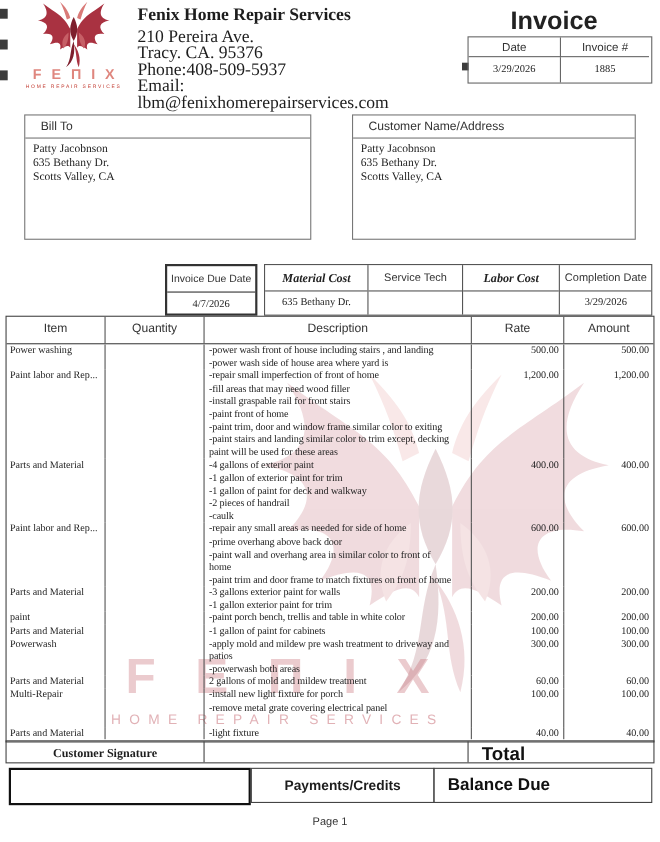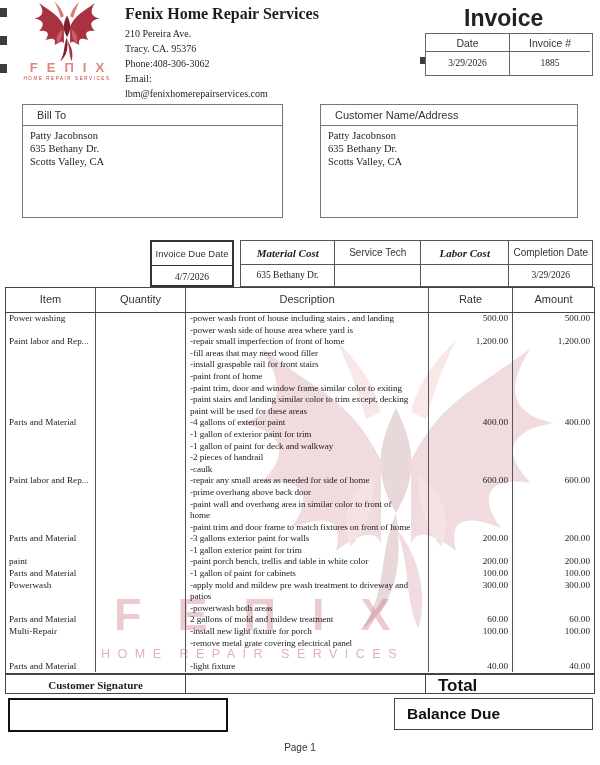--- a/index.html
+++ b/index.html
@@ -15,21 +15,21 @@
   .m4{left:420px;top:57px;width:6px;height:7px;}
 
   
   .logo{position:absolute;left:12px;top:0;width:110px;height:100px;text-align:center;}
   .logo svg{display:block;margin:0 auto;}
   .logo-word{font-family:"Liberation Sans",sans-serif;font-weight:bold;font-size:13px;
              color:var(--logo-pink);letter-spacing:9px;padding-left:9px;margin-top:-2px;}
   .logo-tag{font-family:"Liberation Sans",sans-serif;font-size:4.5px;color:var(--tagline-red);
             letter-spacing:1.6px;margin-top:1px;}
   .company-name{position:absolute;left:125px;top:5px;font-size:16px;font-weight:bold;}
-  .company-addr{position:absolute;left:125px;top:26px;font-size:10px;line-height:15px;}
+  .company-addr{position:absolute;left:125px;top:26px;font-size:16px;line-height:15px;}
   .inv-title{position:absolute;left:464px;top:5px;font-size:23px;font-weight:bold;color:#222;}
   .date-table{position:absolute;left:425px;top:33px;width:166px;border:1px solid #666;
               border-collapse:collapse;}
   .date-table div{box-sizing:border-box;float:left;text-align:center;}
   .dt-h{width:50%;height:18px;line-height:18px;font-size:10.5px;color:#333;border-bottom:1px solid #666;}
   .dt-h.first,.dt-v.first{border-right:1px solid #666;width:84px;}
   .dt-h:not(.first),.dt-v:not(.first){width:80px;}
   .dt-v{height:23px;line-height:23px;font-size:9.5px;}
 
   
@@ -136,21 +136,21 @@
     <svg viewBox="0 0 100 80" width="102" height="62">
         <use href="#phoenix-art"></use>
       </svg>
     <div class="logo-word">FEΠIX</div>
     <div class="logo-tag">HOME REPAIR SERVICES</div>
   </div>
   <div class="company-name">Fenix Home Repair Services</div>
   <div class="company-addr">
       <div>210 Pereira Ave.</div>
       <div>Tracy. CA. 95376</div>
-      <div>Phone:408-306-3062</div>
+      <div>Phone:408-509-5937</div>
       <div>Email:</div>
       <div>lbm@fenixhomerepairservices.com</div>
     </div>
 
   <div class="inv-title sans">Invoice</div>
   <div class="date-table sans">
     <div class="dt-h first">Date</div>
     <div class="dt-h">Invoice #</div>
     <div class="dt-v first" style="font-family:'Liberation Serif',serif;">3/29/2026</div>
     <div class="dt-v" style="font-family:'Liberation Serif',serif;">1885</div>
@@ -344,16 +344,17 @@
   </div>
 </div>
   </div>
 
   <div class="foot1">
     <div class="f1-sig">Customer Signature</div>
     <div class="f1-mid"></div>
     <div class="f1-total">Total</div>
   </div>
   <div class="sig-box"></div>
+  <div class="foot2-pay">Payments/Credits</div>
   <div class="foot2-bal">Balance Due</div>
 
   <div class="page-num">Page 1</div>
 </div>
 
 </body></html>

